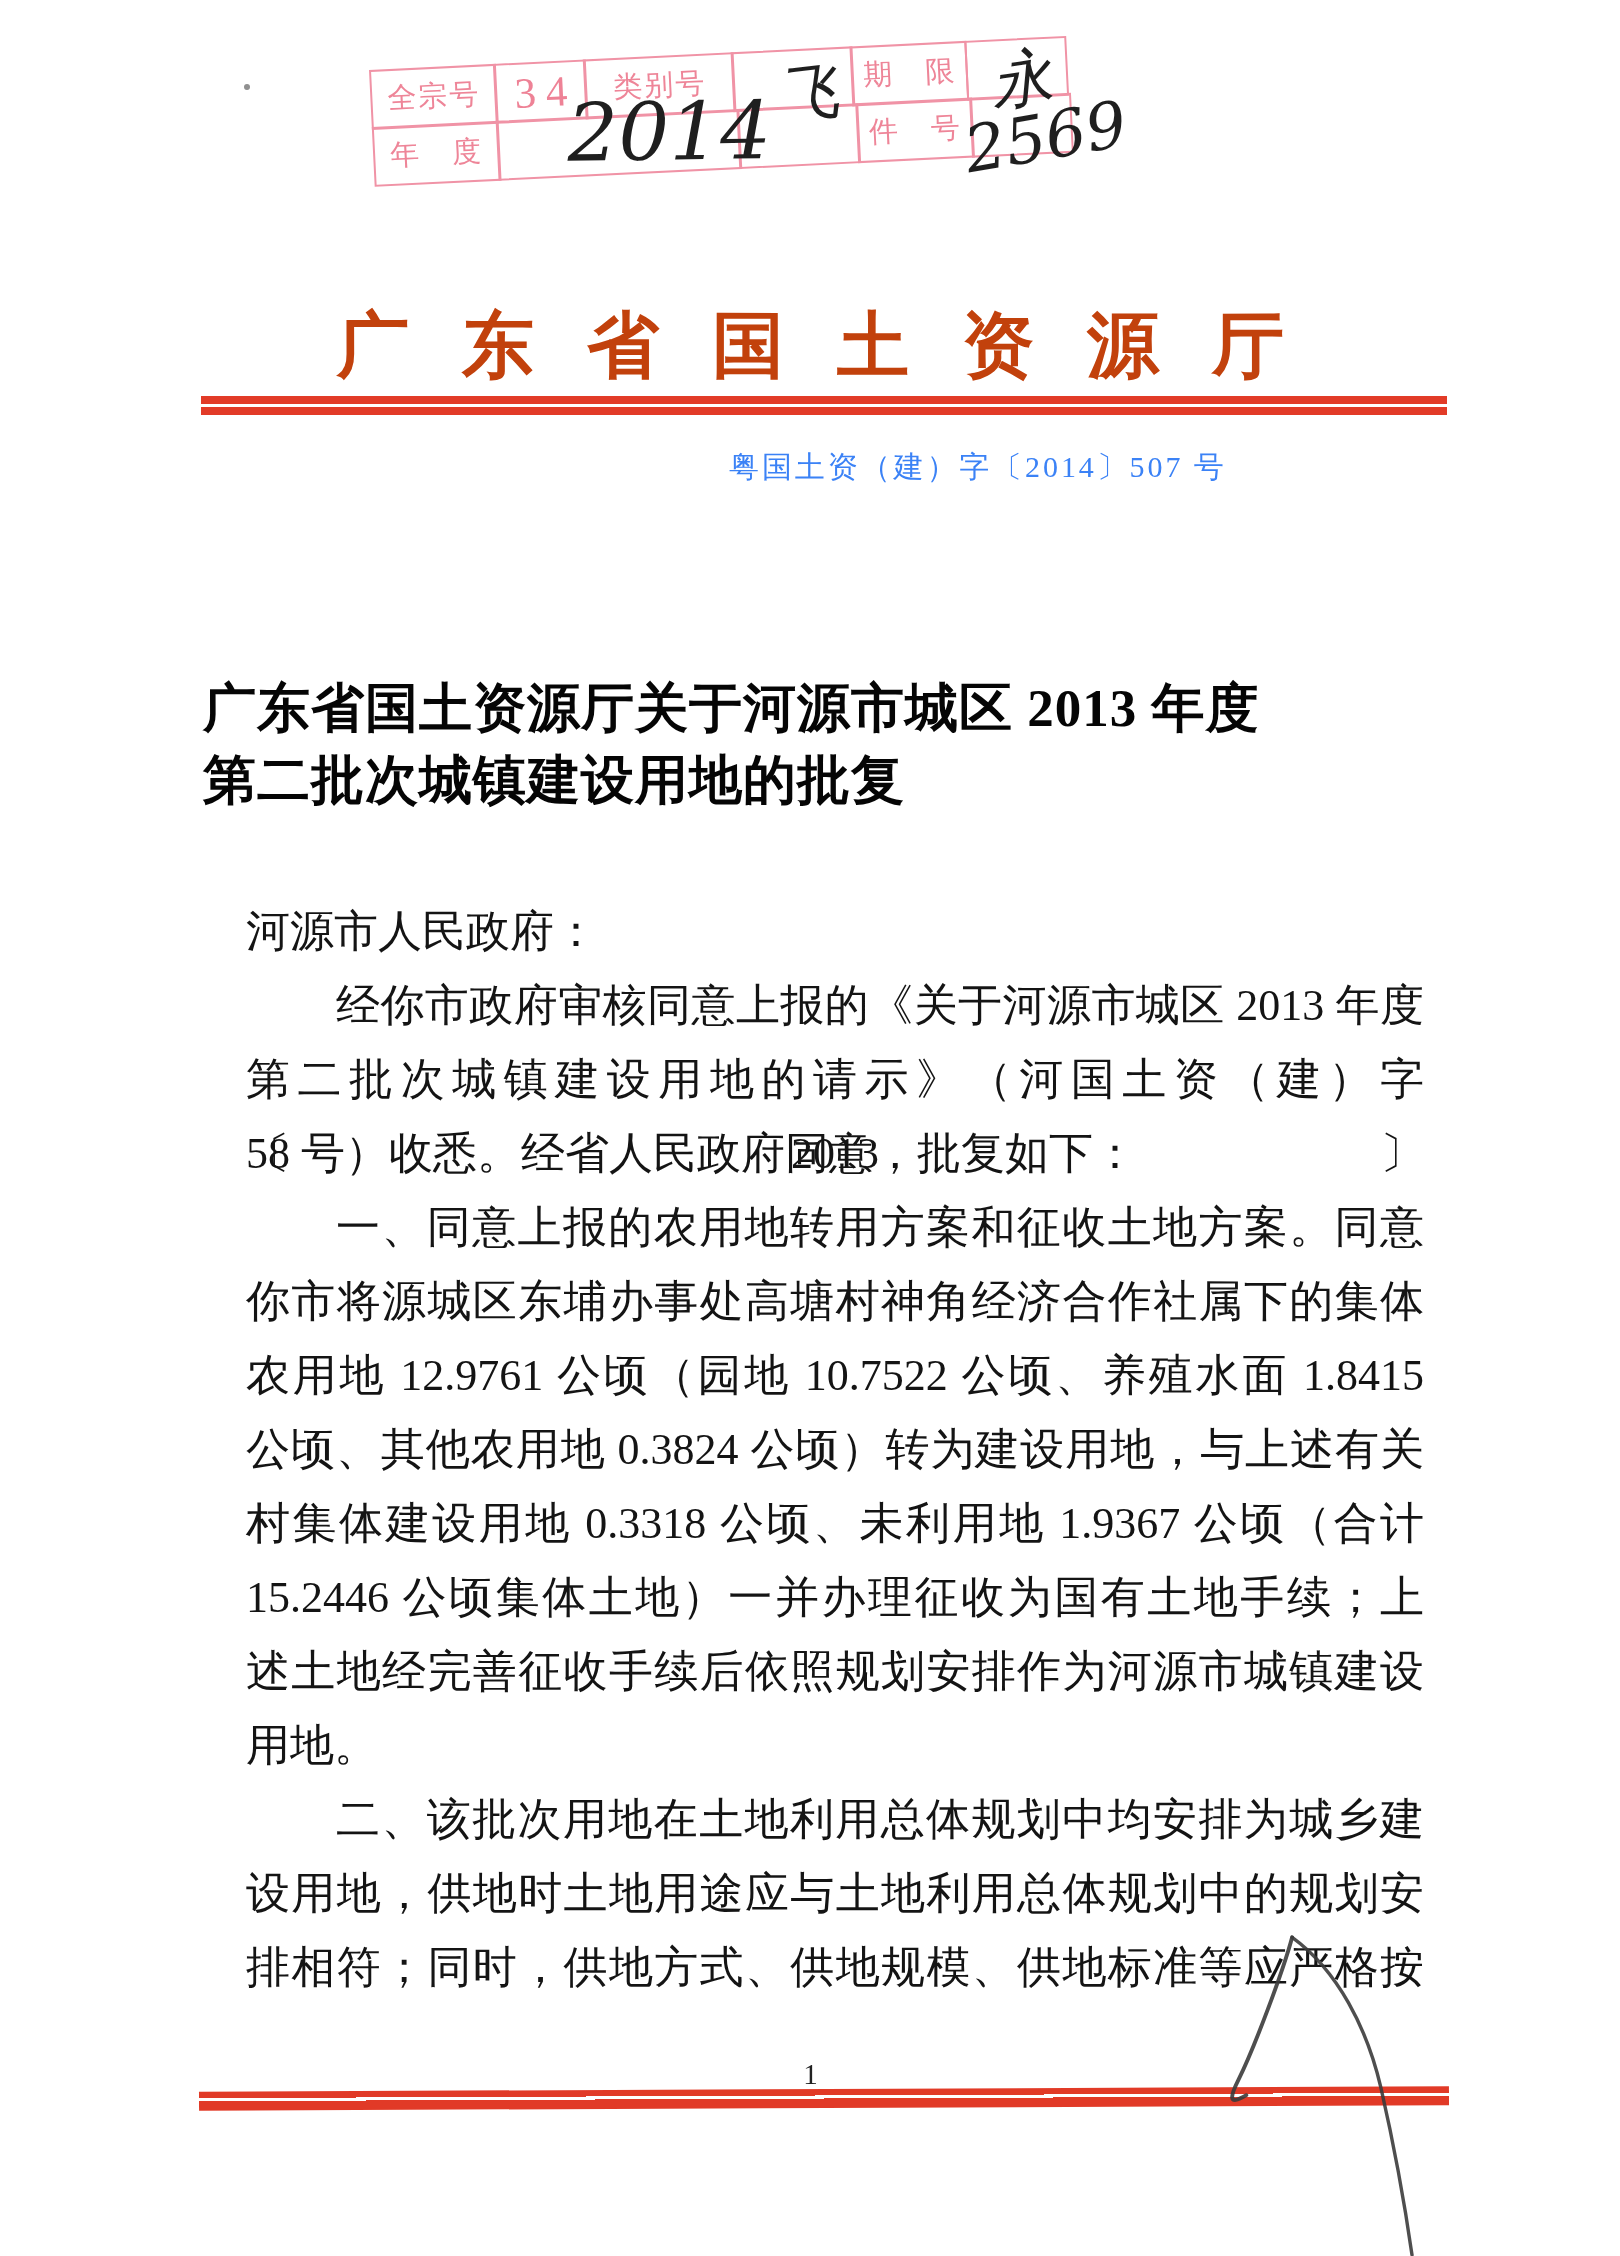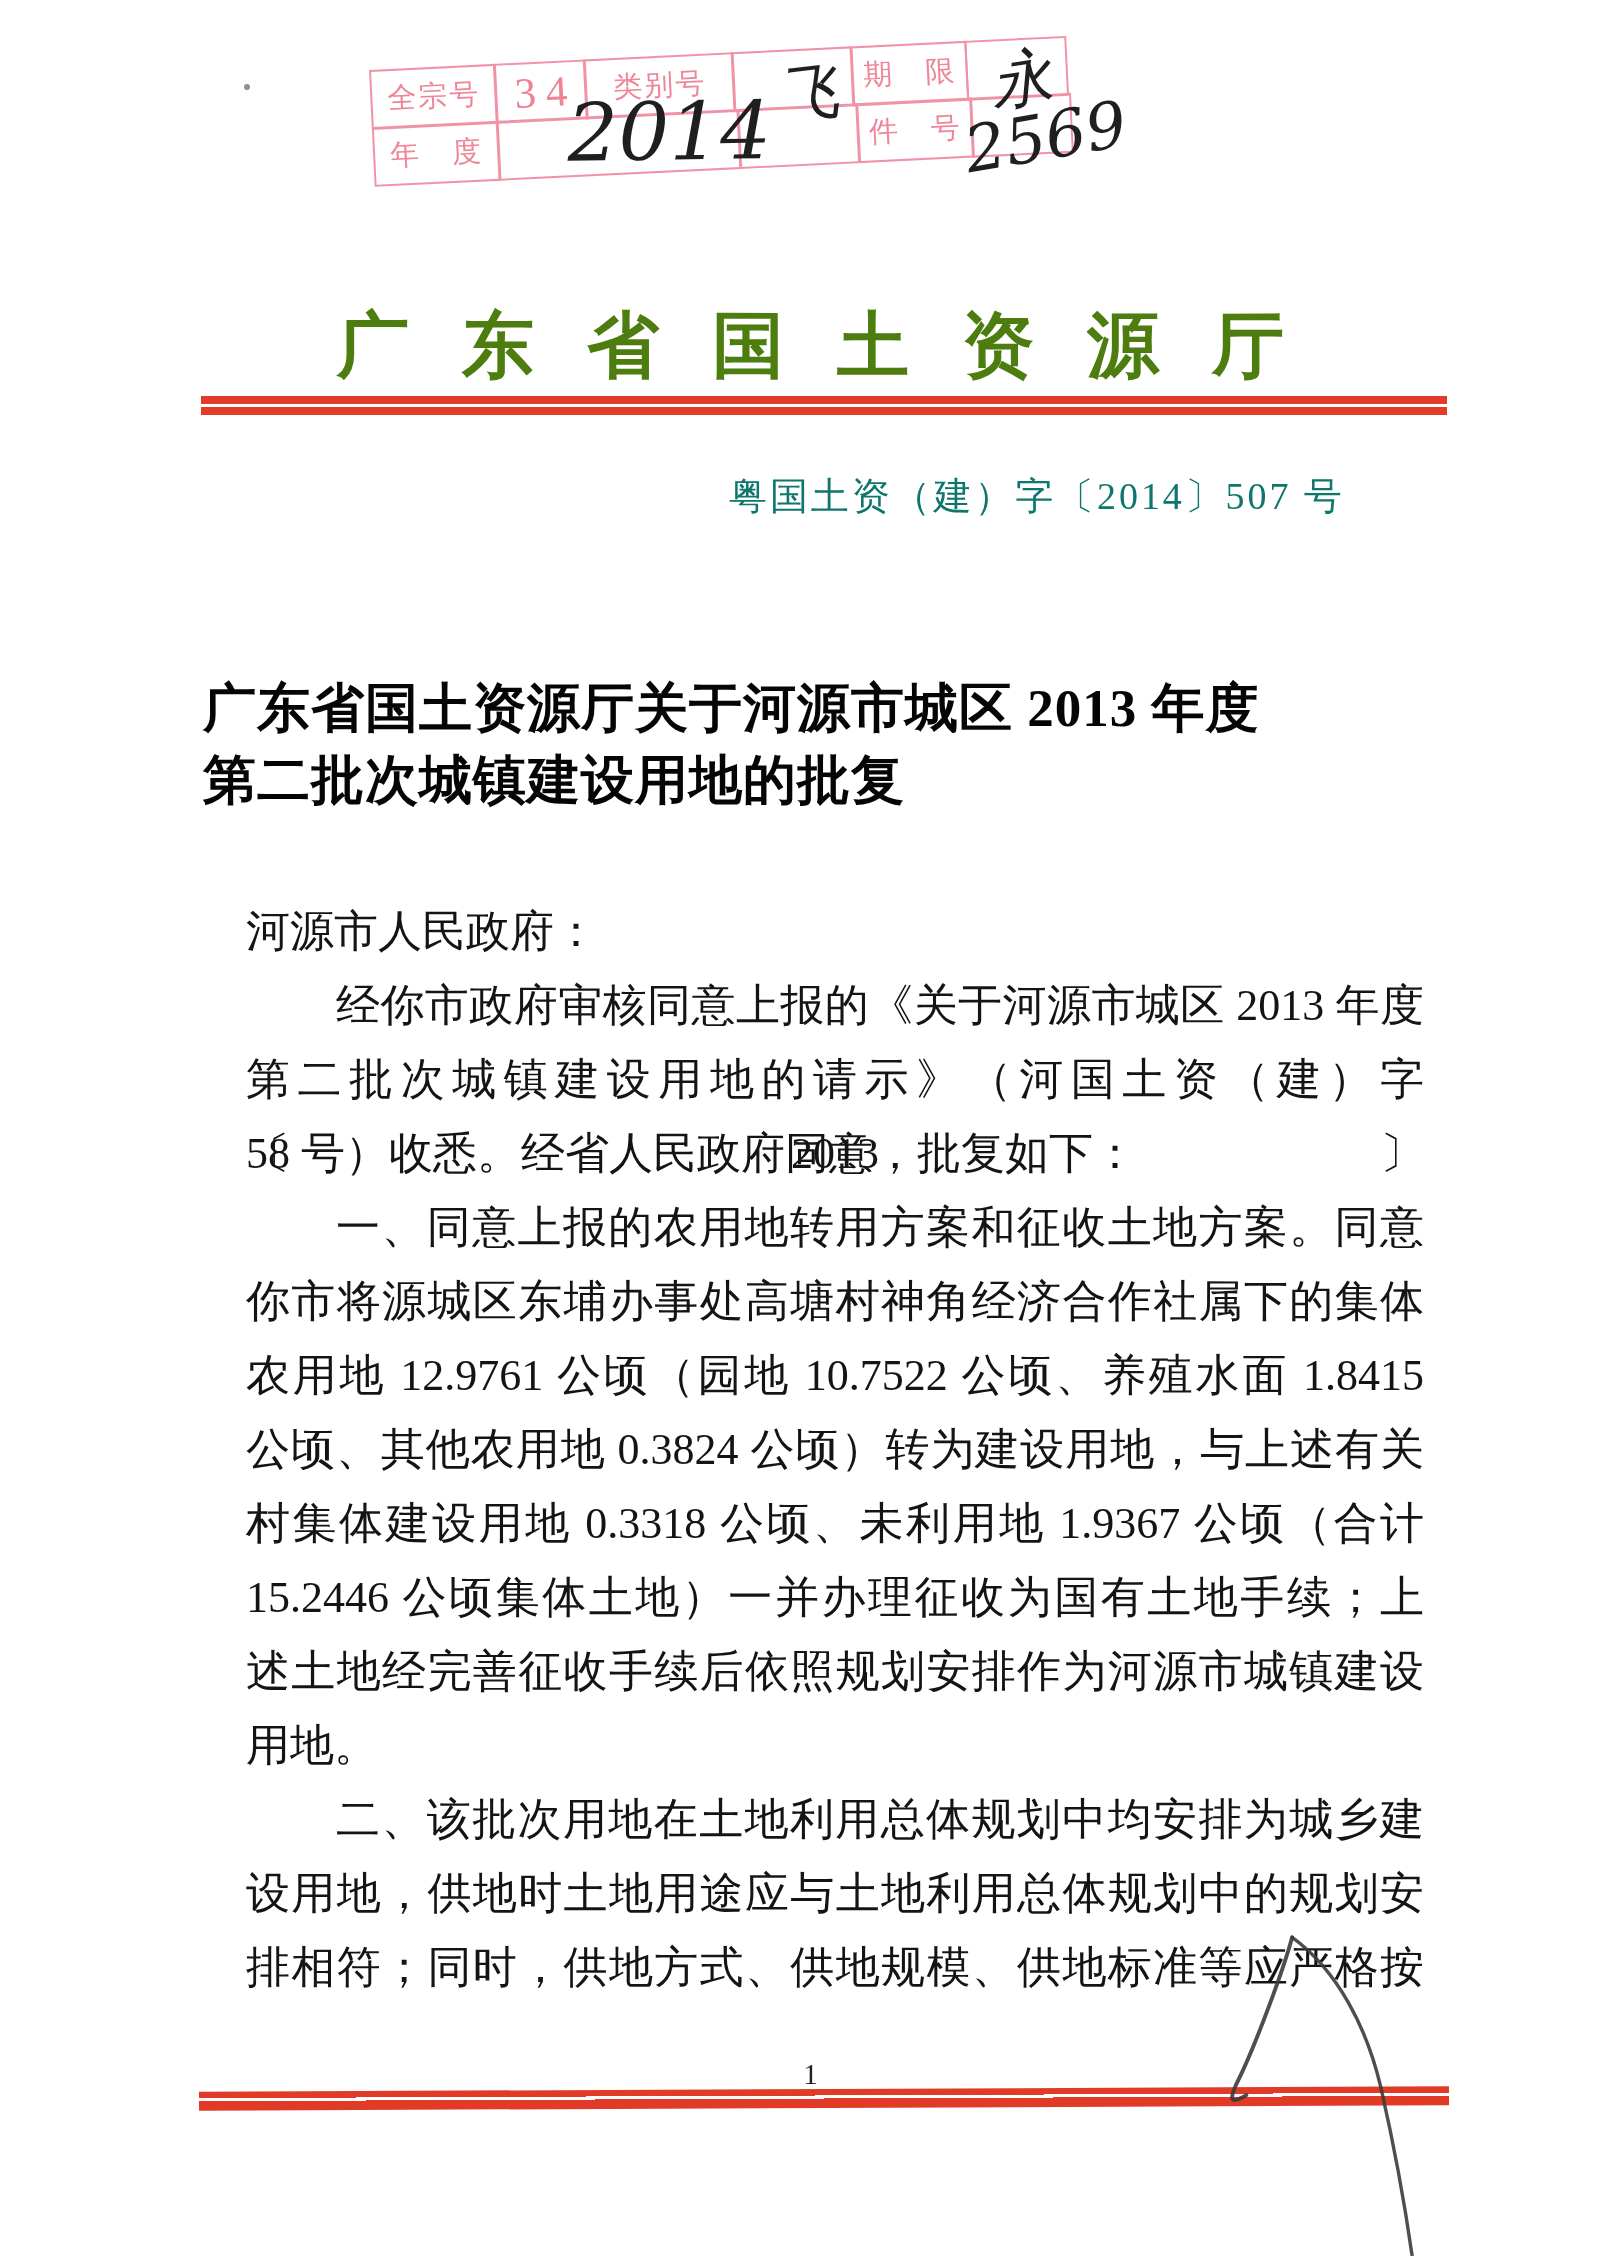--- a/index.html
+++ b/index.html
@@ -32,30 +32,30 @@
   .hand-category { left:408px; top:13.7px;  font-size:60px; transform:rotate(-4deg); }
   .hand-duration { left:620px; top:9.8px;  font-size:62px; transform:rotate(-6deg); }
   .hand-item     { left:591px; top:68px;  font-size:64px; transform:rotate(-7deg); }
 
   .ink-speck { position:absolute; left:244px; top:84px; width:5.9px; height:5.9px;
     border-radius:50%; background:#7d7d7d; opacity:.85; }
 
   
   .org-name {
     position:absolute; left:0; top:302px; width:1621px; text-align:center;
-    color:#4d7c0f; font-size:72px; line-height:88px; font-weight:bold;
+    color:#c2410c; font-size:72px; line-height:88px; font-weight:bold;
     letter-spacing:53px; text-indent:53px; white-space:nowrap;
   }
   .rule-top {
     position:absolute; left:201px; top:396px; width:1246px; height:18.5px;
     background:linear-gradient(#e23b28 0 40%, #ffffff 40% 57%, #e23b28 57% 100%);
   }
   .doc-number {
-    position:absolute; left:729px; top:471px; font-size:38px; letter-spacing:2.9px;
-    color:#0f766e; white-space:nowrap;
+    position:absolute; left:729px; top:447px; font-size:30px; letter-spacing:2.9px;
+    color:#3b82f6; white-space:nowrap;
   }
 
   
   .doc-title {
     position:absolute; left:203px; top:672px; width:1215px; text-align:left;
     font-size:53px; font-weight:bold; line-height:72px; color:#050505;
     letter-spacing:1px;
   }
 
   

